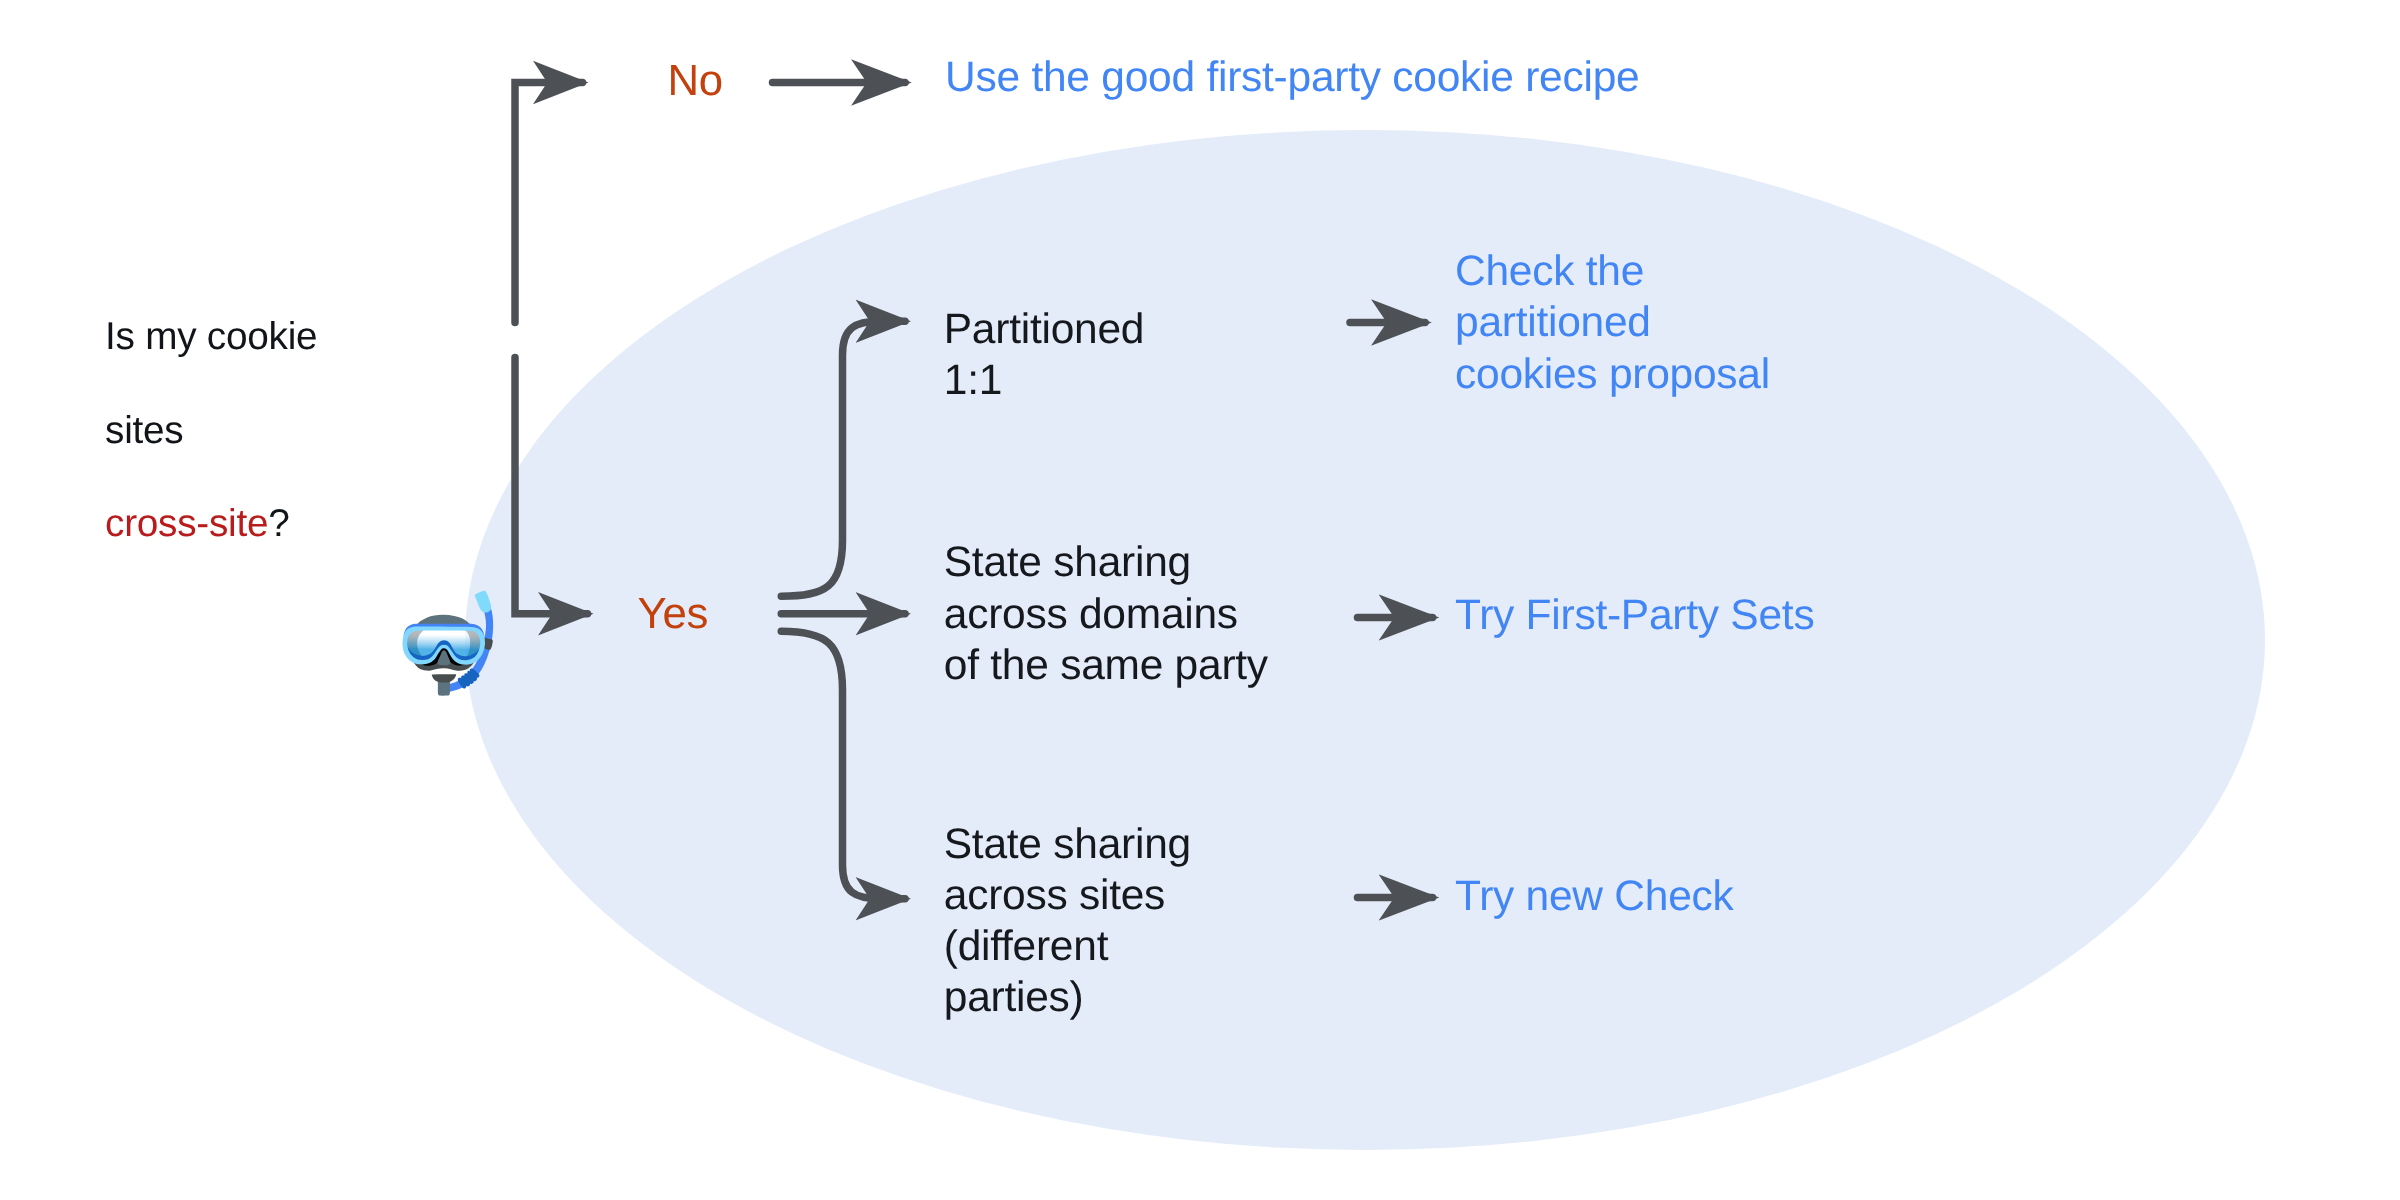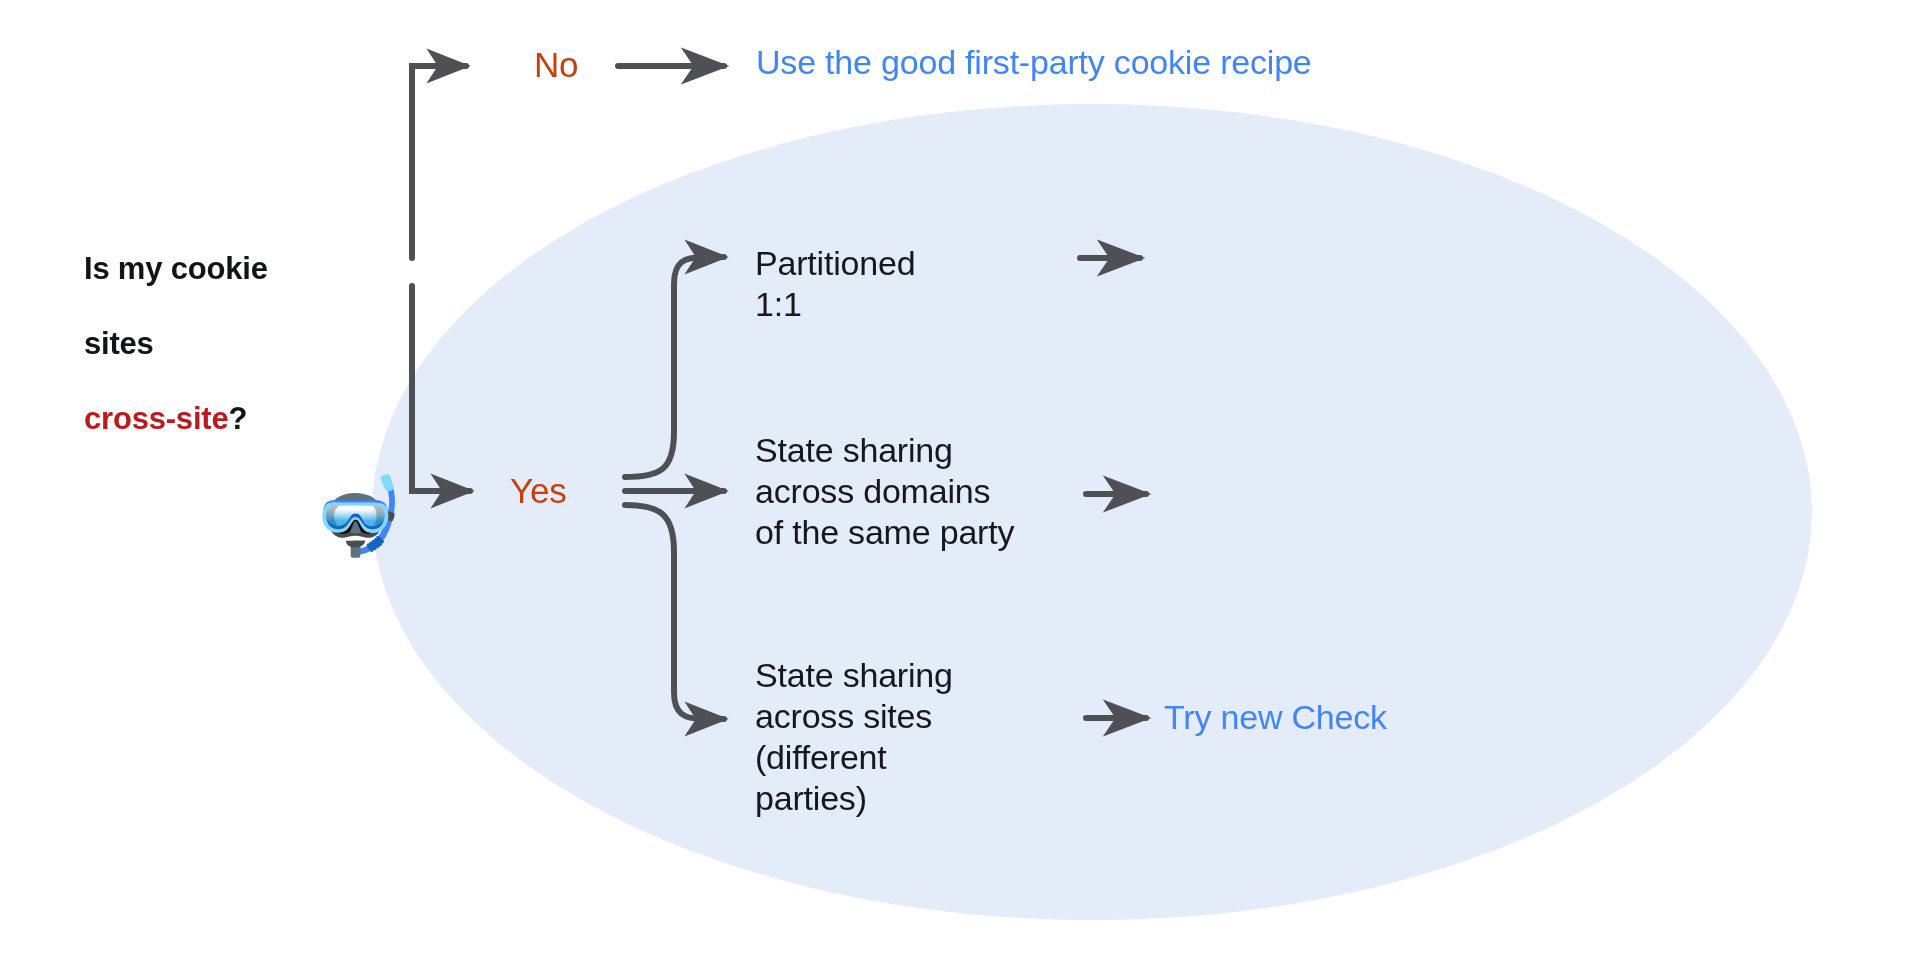--- a/index.html
+++ b/index.html
@@ -31,21 +31,21 @@
     position: absolute;
     font-family: "Liberation Sans", sans-serif;
     font-weight: 500;
     line-height: 1.21;
     white-space: pre-line;
     letter-spacing: -0.2px;
   }
   .q-node {
     font-size: 31px;
     color: #111418;
-    font-weight: 700;
+    font-weight: 400;
   }
   .q-node .hl {
     color: #b91c1c;
   }
   .branch-label {
     font-size: 35px;
     color: #c2410c;
     font-weight: 500;
   }
   .opt-node {
@@ -114,25 +114,29 @@
 
   <div class="node branch-label" style="left:534px; top:44px;">No</div>
 
   <div class="node branch-label" style="left:510px; top:470px;">Yes</div>
 
   <div class="node link-node" style="left:756px; top:42px;">Use the good first-party cookie recipe</div>
 
   <div class="node opt-node" style="left:755px; top:243px;">Partitioned
 1:1</div>
 
+  <div class="node link-node" style="left:1164px; top:197px;">Check the
+partitioned
+cookies proposal</div>
 
   <div class="node opt-node" style="left:755px; top:430px;">State sharing
 across domains
 of the same party</div>
 
+  <div class="node link-node" style="left:1164px; top:472px;">Try First-Party Sets</div>
 
   <div class="node opt-node" style="left:755px; top:655px;">State sharing
 across sites
 (different
 parties)</div>
 
   <div class="node link-node" style="left:1164px; top:697px;">Try new Check</div>
 
 </div>
 

